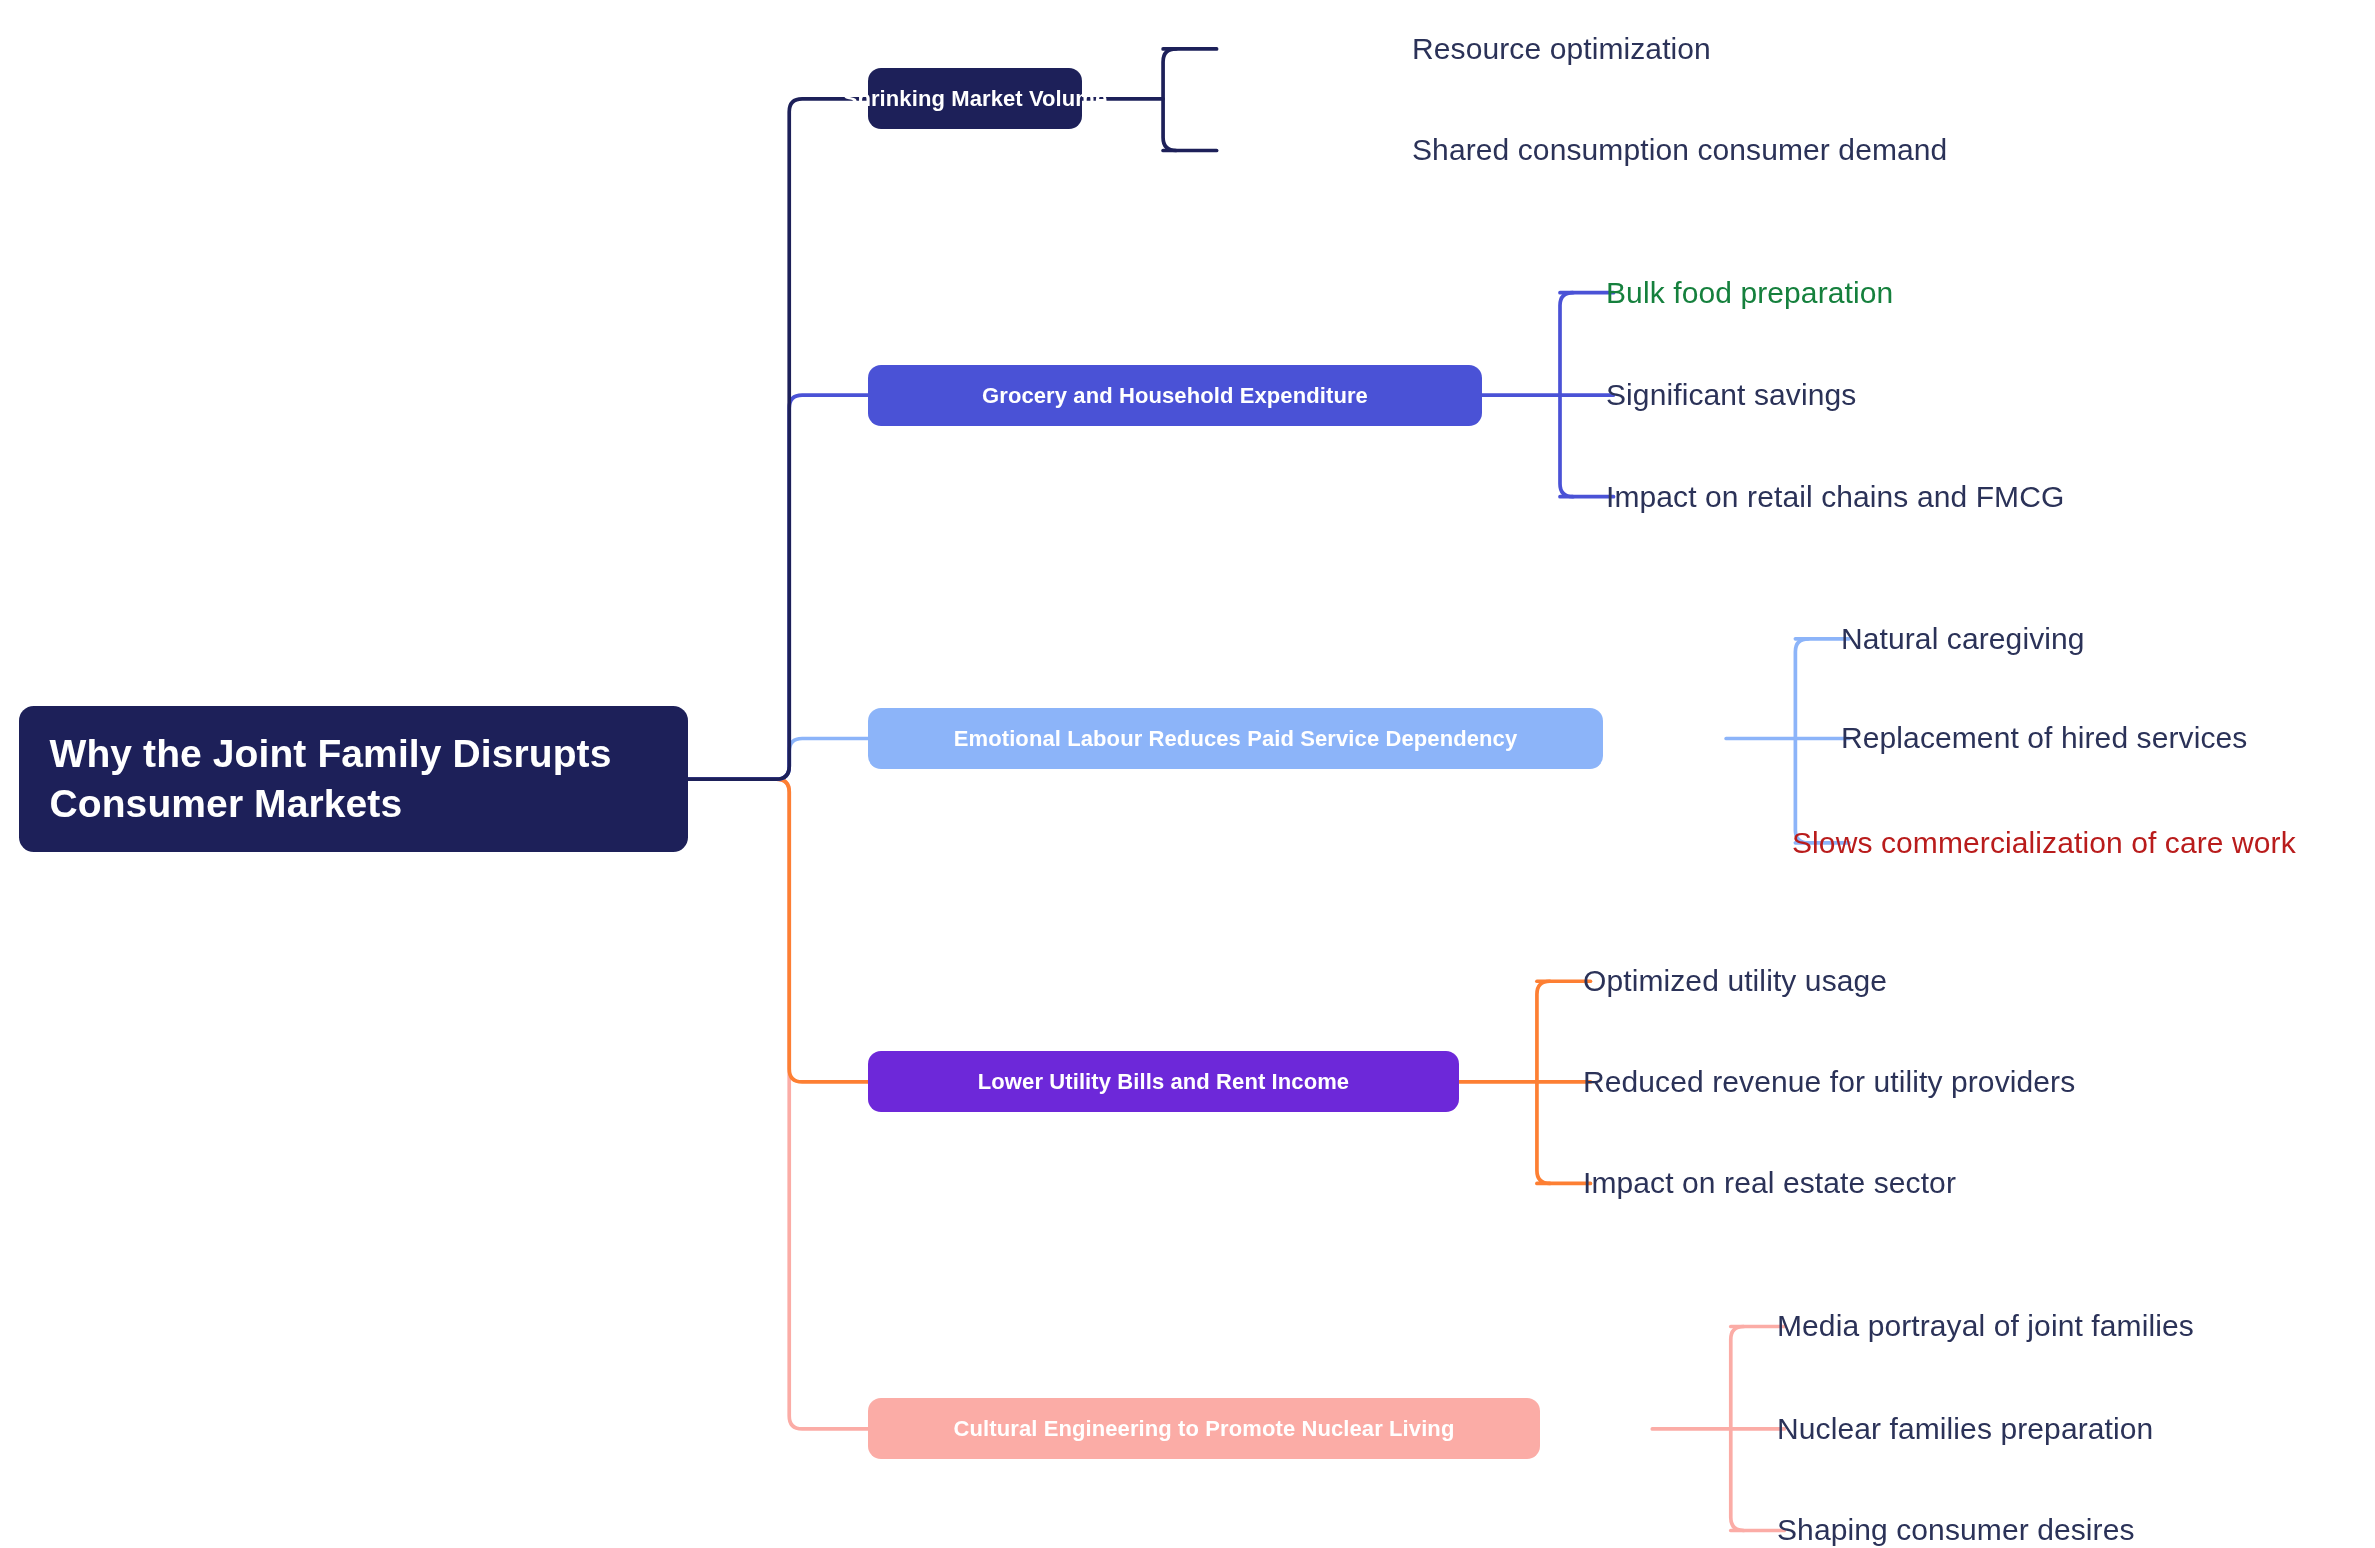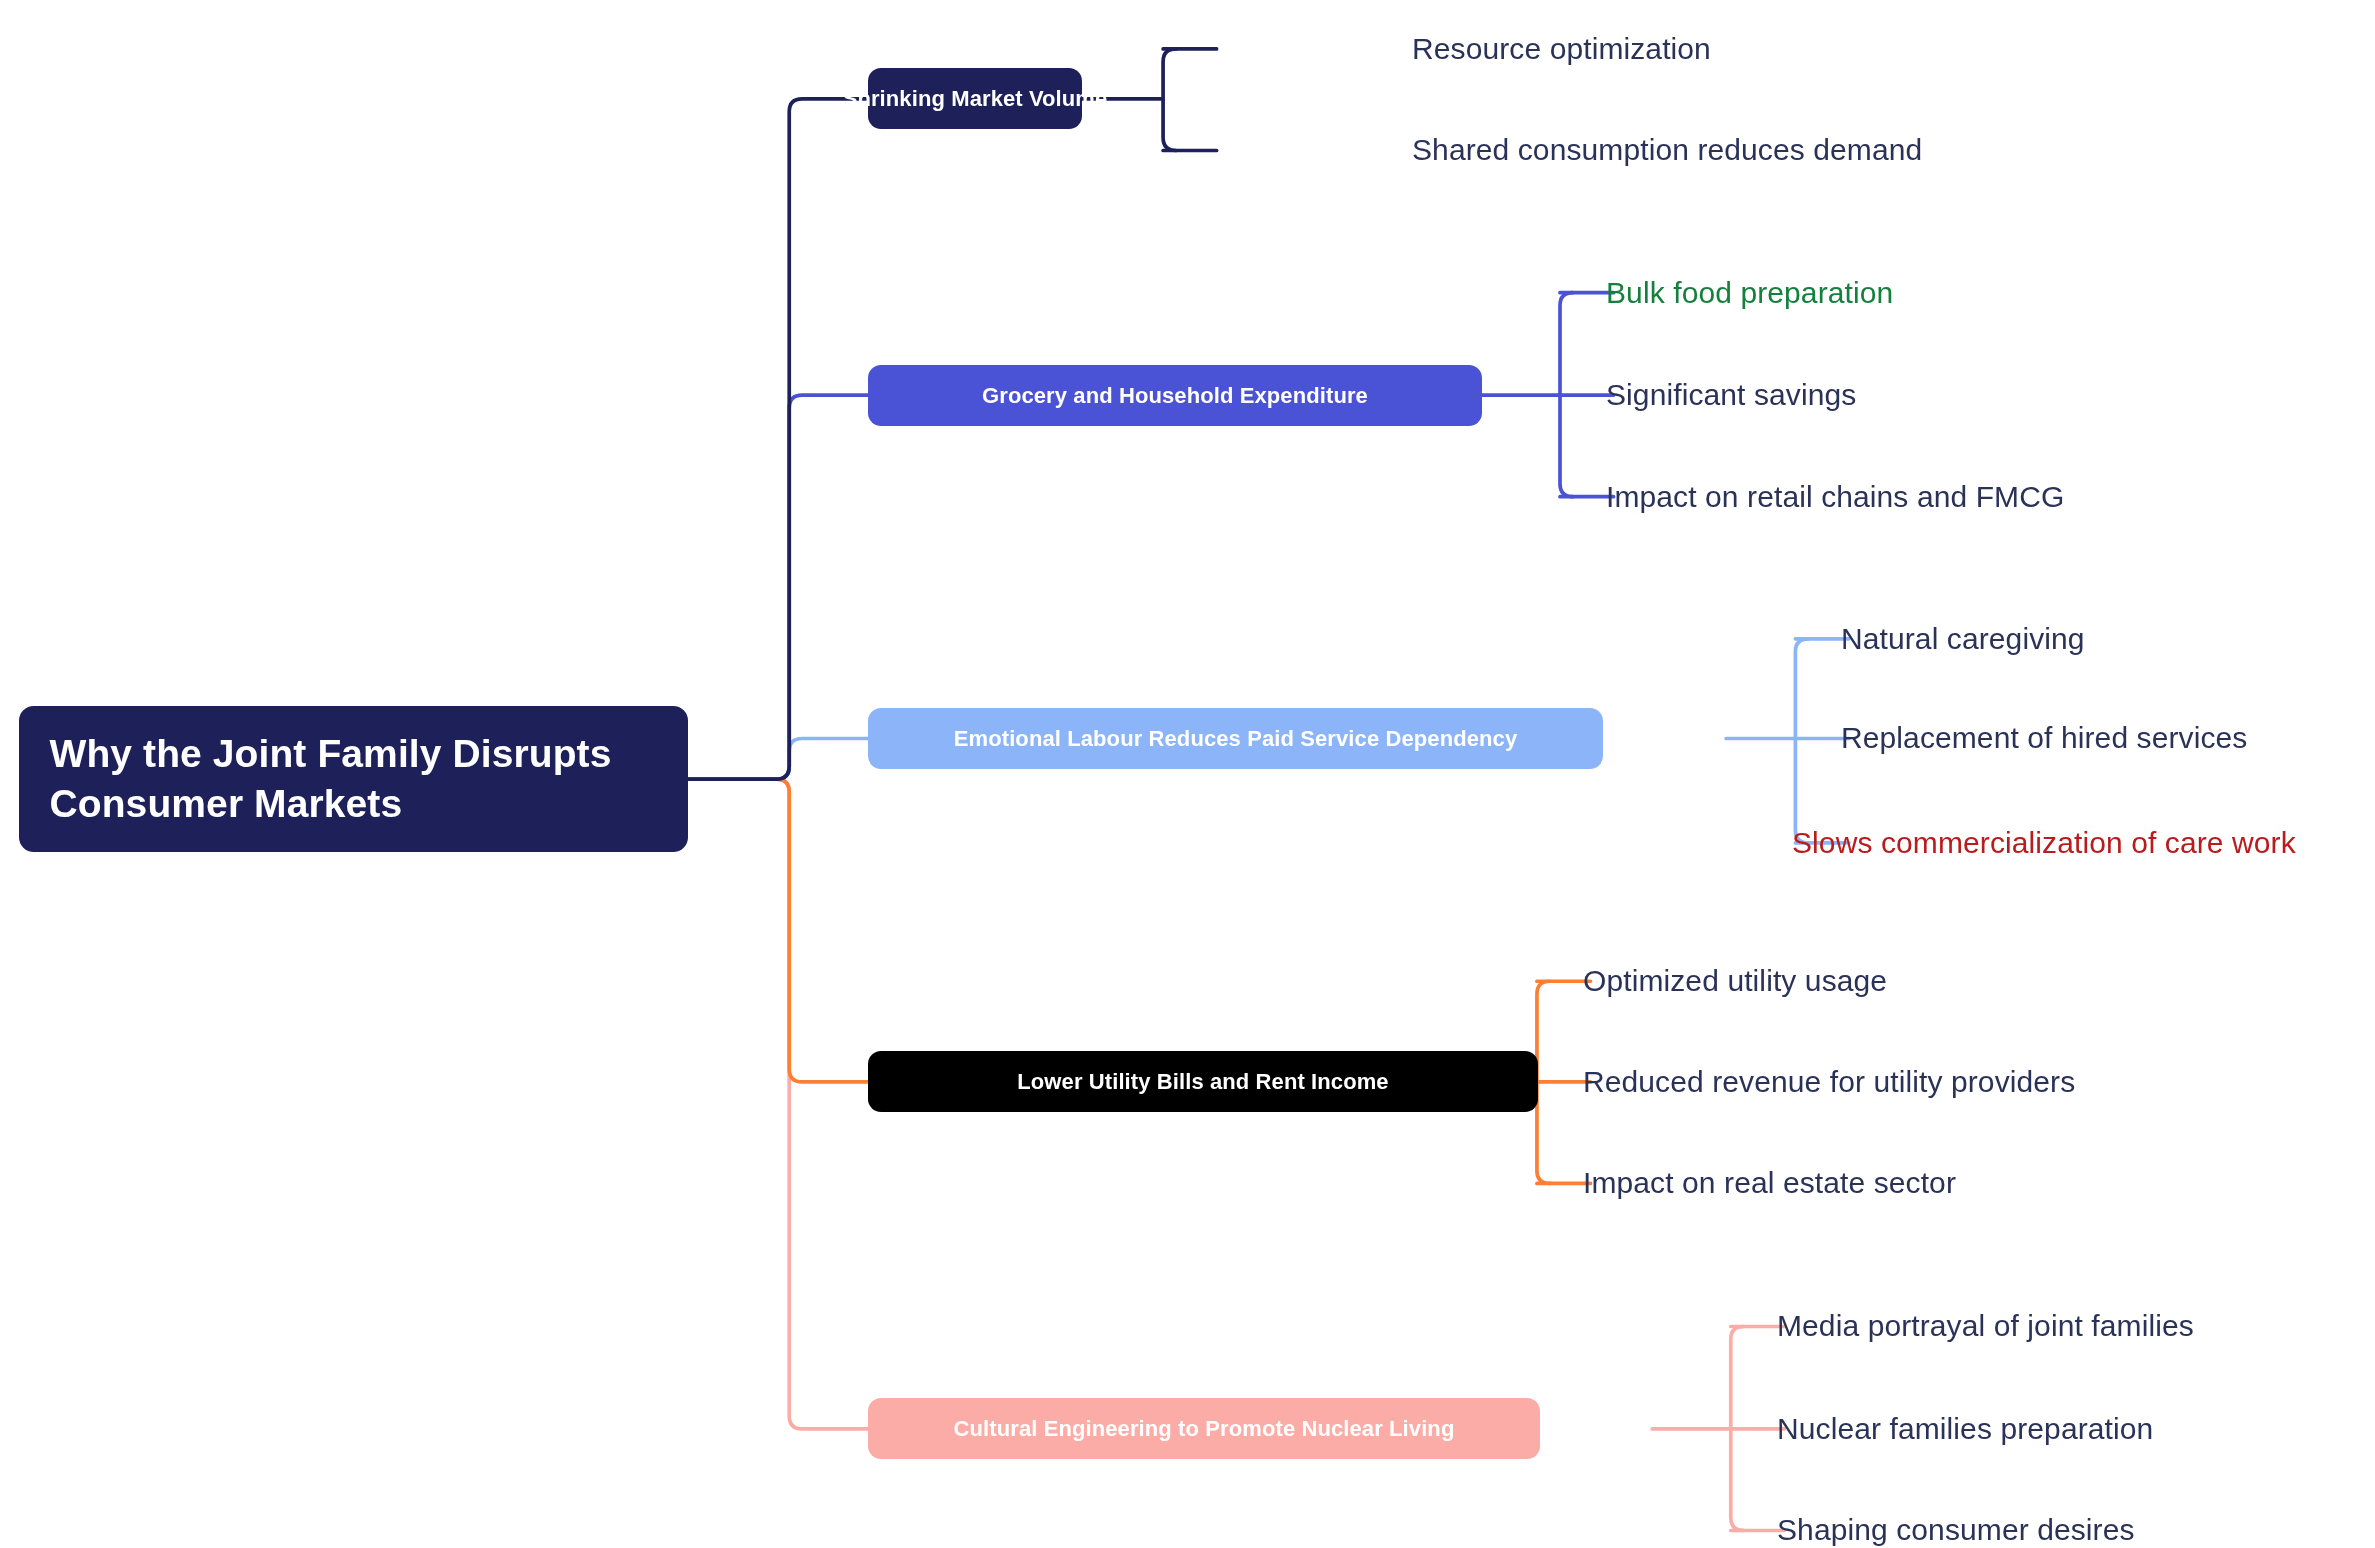--- a/index.html
+++ b/index.html
@@ -99,34 +99,34 @@
 
   <div class="node root-node">
     <span>Why the Joint Family Disrupts Consumer Markets</span>
   </div>
 
   <div id="branch-layer">
       <div class="node branch-node" style="left: 868px; top: 68px; width: 214px; background: rgb(29, 32, 89);">
         <span>Shrinking Market Volume</span>
       </div>
       <div class="leaf-label" style="left: 1412px; top: 49px; color: rgb(43, 50, 88);">Resource optimization</div>
-      <div class="leaf-label" style="left: 1412px; top: 150px; color: rgb(43, 50, 88);">Shared consumption reduces demand</div>
+      <div class="leaf-label" style="left: 1412px; top: 150px; color: rgb(43, 50, 88);">Shared consumption consumer demand</div>
       <div class="node branch-node" style="left: 868px; top: 365px; width: 614px; background: rgb(74, 82, 214);">
         <span>Grocery and Household Expenditure</span>
       </div>
       <div class="leaf-label" style="left: 1606px; top: 293px; color: #15803d;">Bulk food preparation</div>
       <div class="leaf-label" style="left: 1606px; top: 395px; color: rgb(43, 50, 88);">Significant savings</div>
       <div class="leaf-label" style="left: 1606px; top: 497px; color: rgb(43, 50, 88);">Impact on retail chains and FMCG</div>
       <div class="node branch-node" style="left: 868px; top: 708px; width: 735px; background: rgb(140, 180, 249);">
         <span>Emotional Labour Reduces Paid Service Dependency</span>
       </div>
       <div class="leaf-label" style="left: 1841px; top: 639px; color: rgb(43, 50, 88);">Natural caregiving</div>
       <div class="leaf-label" style="left: 1841px; top: 738px; color: rgb(43, 50, 88);">Replacement of hired services</div>
       <div class="leaf-label" style="left: 1792px; top: 843px; color: #b91c1c; text-align: center;">Slows commercialization of care work</div>
-      <div class="node branch-node" style="left: 868px; top: 1051px; width: 670px; background: #000000;">
+      <div class="node branch-node" style="left: 868px; top: 1051px; width: 591px; background: #6d28d9;">
         <span>Lower Utility Bills and Rent Income</span>
       </div>
       <div class="leaf-label" style="left: 1583px; top: 981px; color: rgb(43, 50, 88);">Optimized utility usage</div>
       <div class="leaf-label" style="left: 1583px; top: 1082px; color: rgb(43, 50, 88);">Reduced revenue for utility providers</div>
       <div class="leaf-label" style="left: 1583px; top: 1183px; color: rgb(43, 50, 88);">Impact on real estate sector</div>
       <div class="node branch-node" style="left: 868px; top: 1398px; width: 672px; background: rgb(251, 172, 166);">
         <span>Cultural Engineering to Promote Nuclear Living</span>
       </div>
       <div class="leaf-label" style="left: 1777px; top: 1326px; color: rgb(43, 50, 88);">Media portrayal of joint families</div>
       <div class="leaf-label" style="left: 1777px; top: 1429px; color: rgb(43, 50, 88);">Nuclear families preparation</div>

